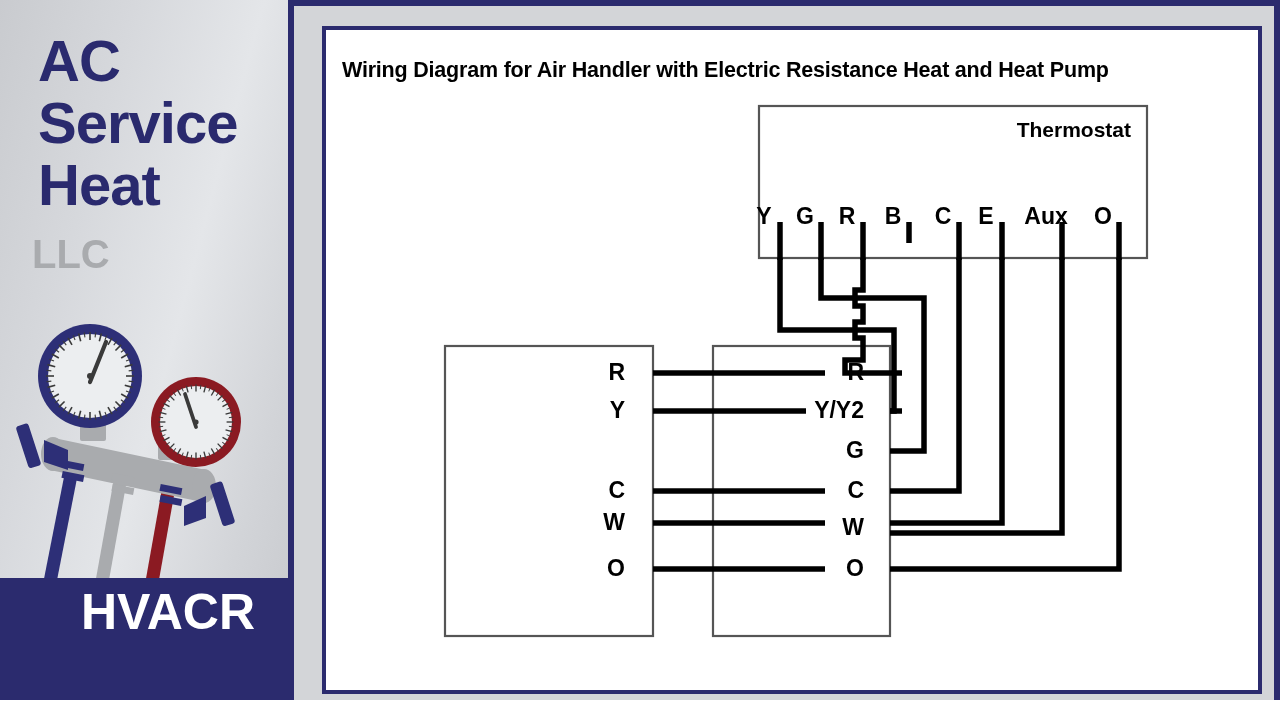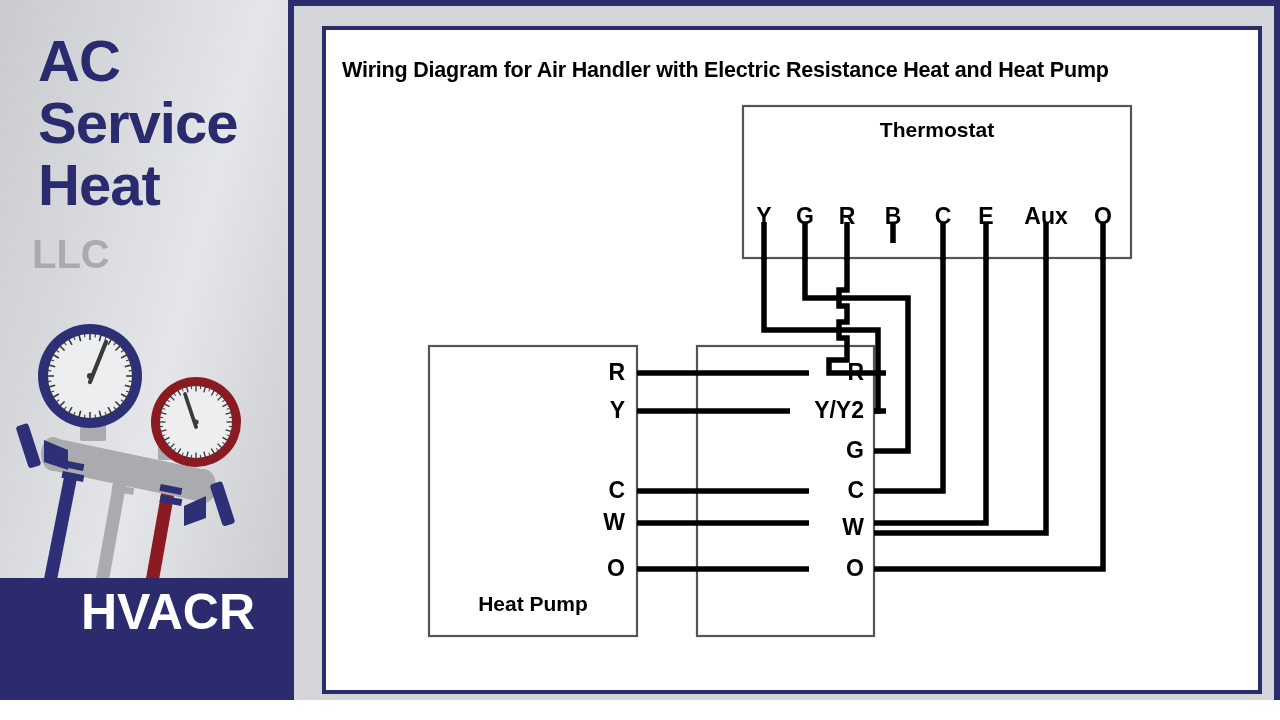--- a/index.html
+++ b/index.html
@@ -50,32 +50,32 @@
   .canvas-border{
     position:absolute;left:322px;top:26px;width:940px;height:668px;
     background:#2b2b6e;
   }
   .canvas{
     position:absolute;left:326px;top:30px;width:932px;height:660px;
     background:#ffffff;
   }
 
   
-  .diagram{position:absolute;left:326px;top:30px;width:932px;height:660px;}
+  .diagram{position:absolute;left:326px;top:30px;width:932px;height:660px;padding-left:16px;}
   .diagram svg{display:block;}
 
   .dg-title{
     position:absolute;left:16px;top:28px;width:910px;
     font-size:21.5px;font-weight:bold;color:#000;
     letter-spacing:-0.2px;
     white-space:nowrap;
   }
   .box-label{
     position:absolute;font-size:21px;font-weight:bold;color:#000;
-    text-align:center;white-space:nowrap;
+    text-align:right;white-space:nowrap;
   }
   .term-label{
     position:absolute;font-size:23px;font-weight:bold;color:#000;
     white-space:nowrap;line-height:1;
   }
   .term-label.r{text-align:right;}
   .term-label.c{text-align:center;}
 </style>
 </head>
 <body>
@@ -267,21 +267,20 @@
 
       <g stroke="#000000" stroke-width="5.5">
         <line x1="548" y1="343" x2="560" y2="343"></line>
         <line x1="548" y1="381" x2="560" y2="381"></line>
       </g>
 
     </svg>
 
     <div class="box-label" style="left:417px;top:88px;width:388px;">Thermostat</div>
 
-    <div class="box-label" style="left:103px;top:562px;width:208px;">Heat Pump</div>
 
 
     <div class="term-label c" style="left:418px;top:175px;width:40px;">Y</div>
     <div class="term-label c" style="left:459px;top:175px;width:40px;">G</div>
     <div class="term-label c" style="left:501px;top:175px;width:40px;">R</div>
     <div class="term-label c" style="left:547px;top:175px;width:40px;">B</div>
     <div class="term-label c" style="left:597px;top:175px;width:40px;">C</div>
     <div class="term-label c" style="left:640px;top:175px;width:40px;">E</div>
     <div class="term-label c" style="left:690px;top:175px;width:60px;">Aux</div>
     <div class="term-label c" style="left:757px;top:175px;width:40px;">O</div>

